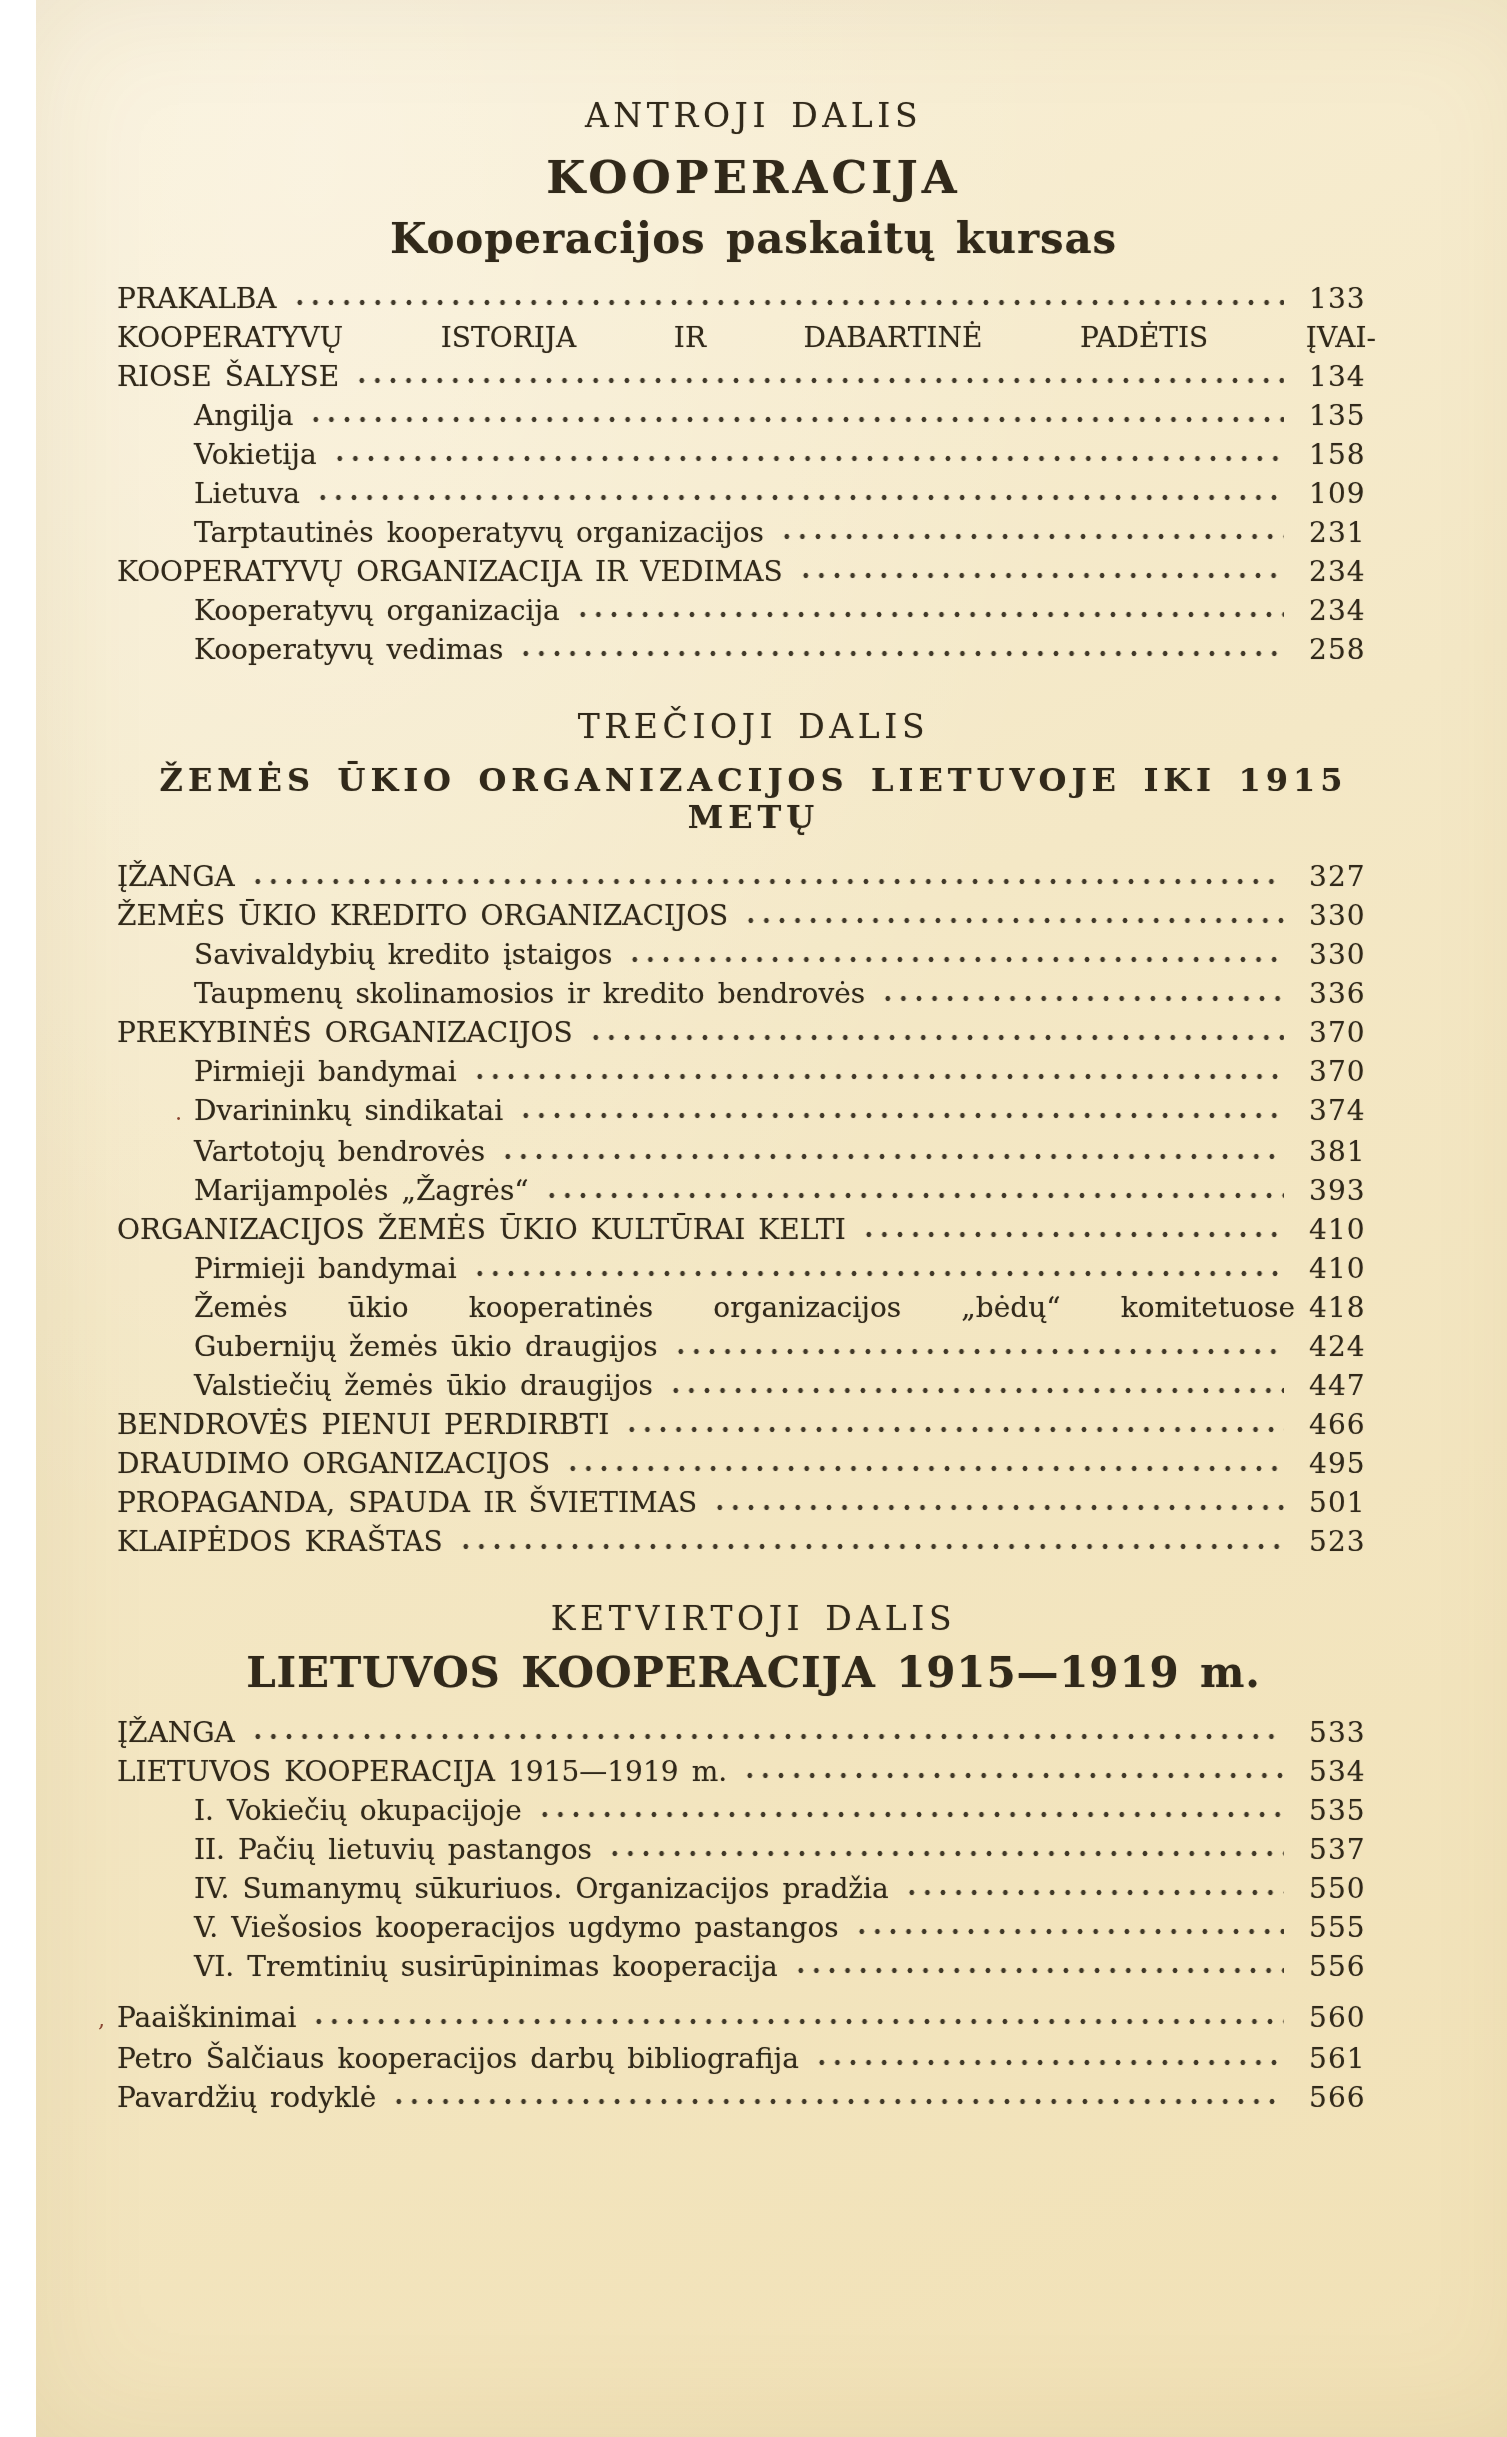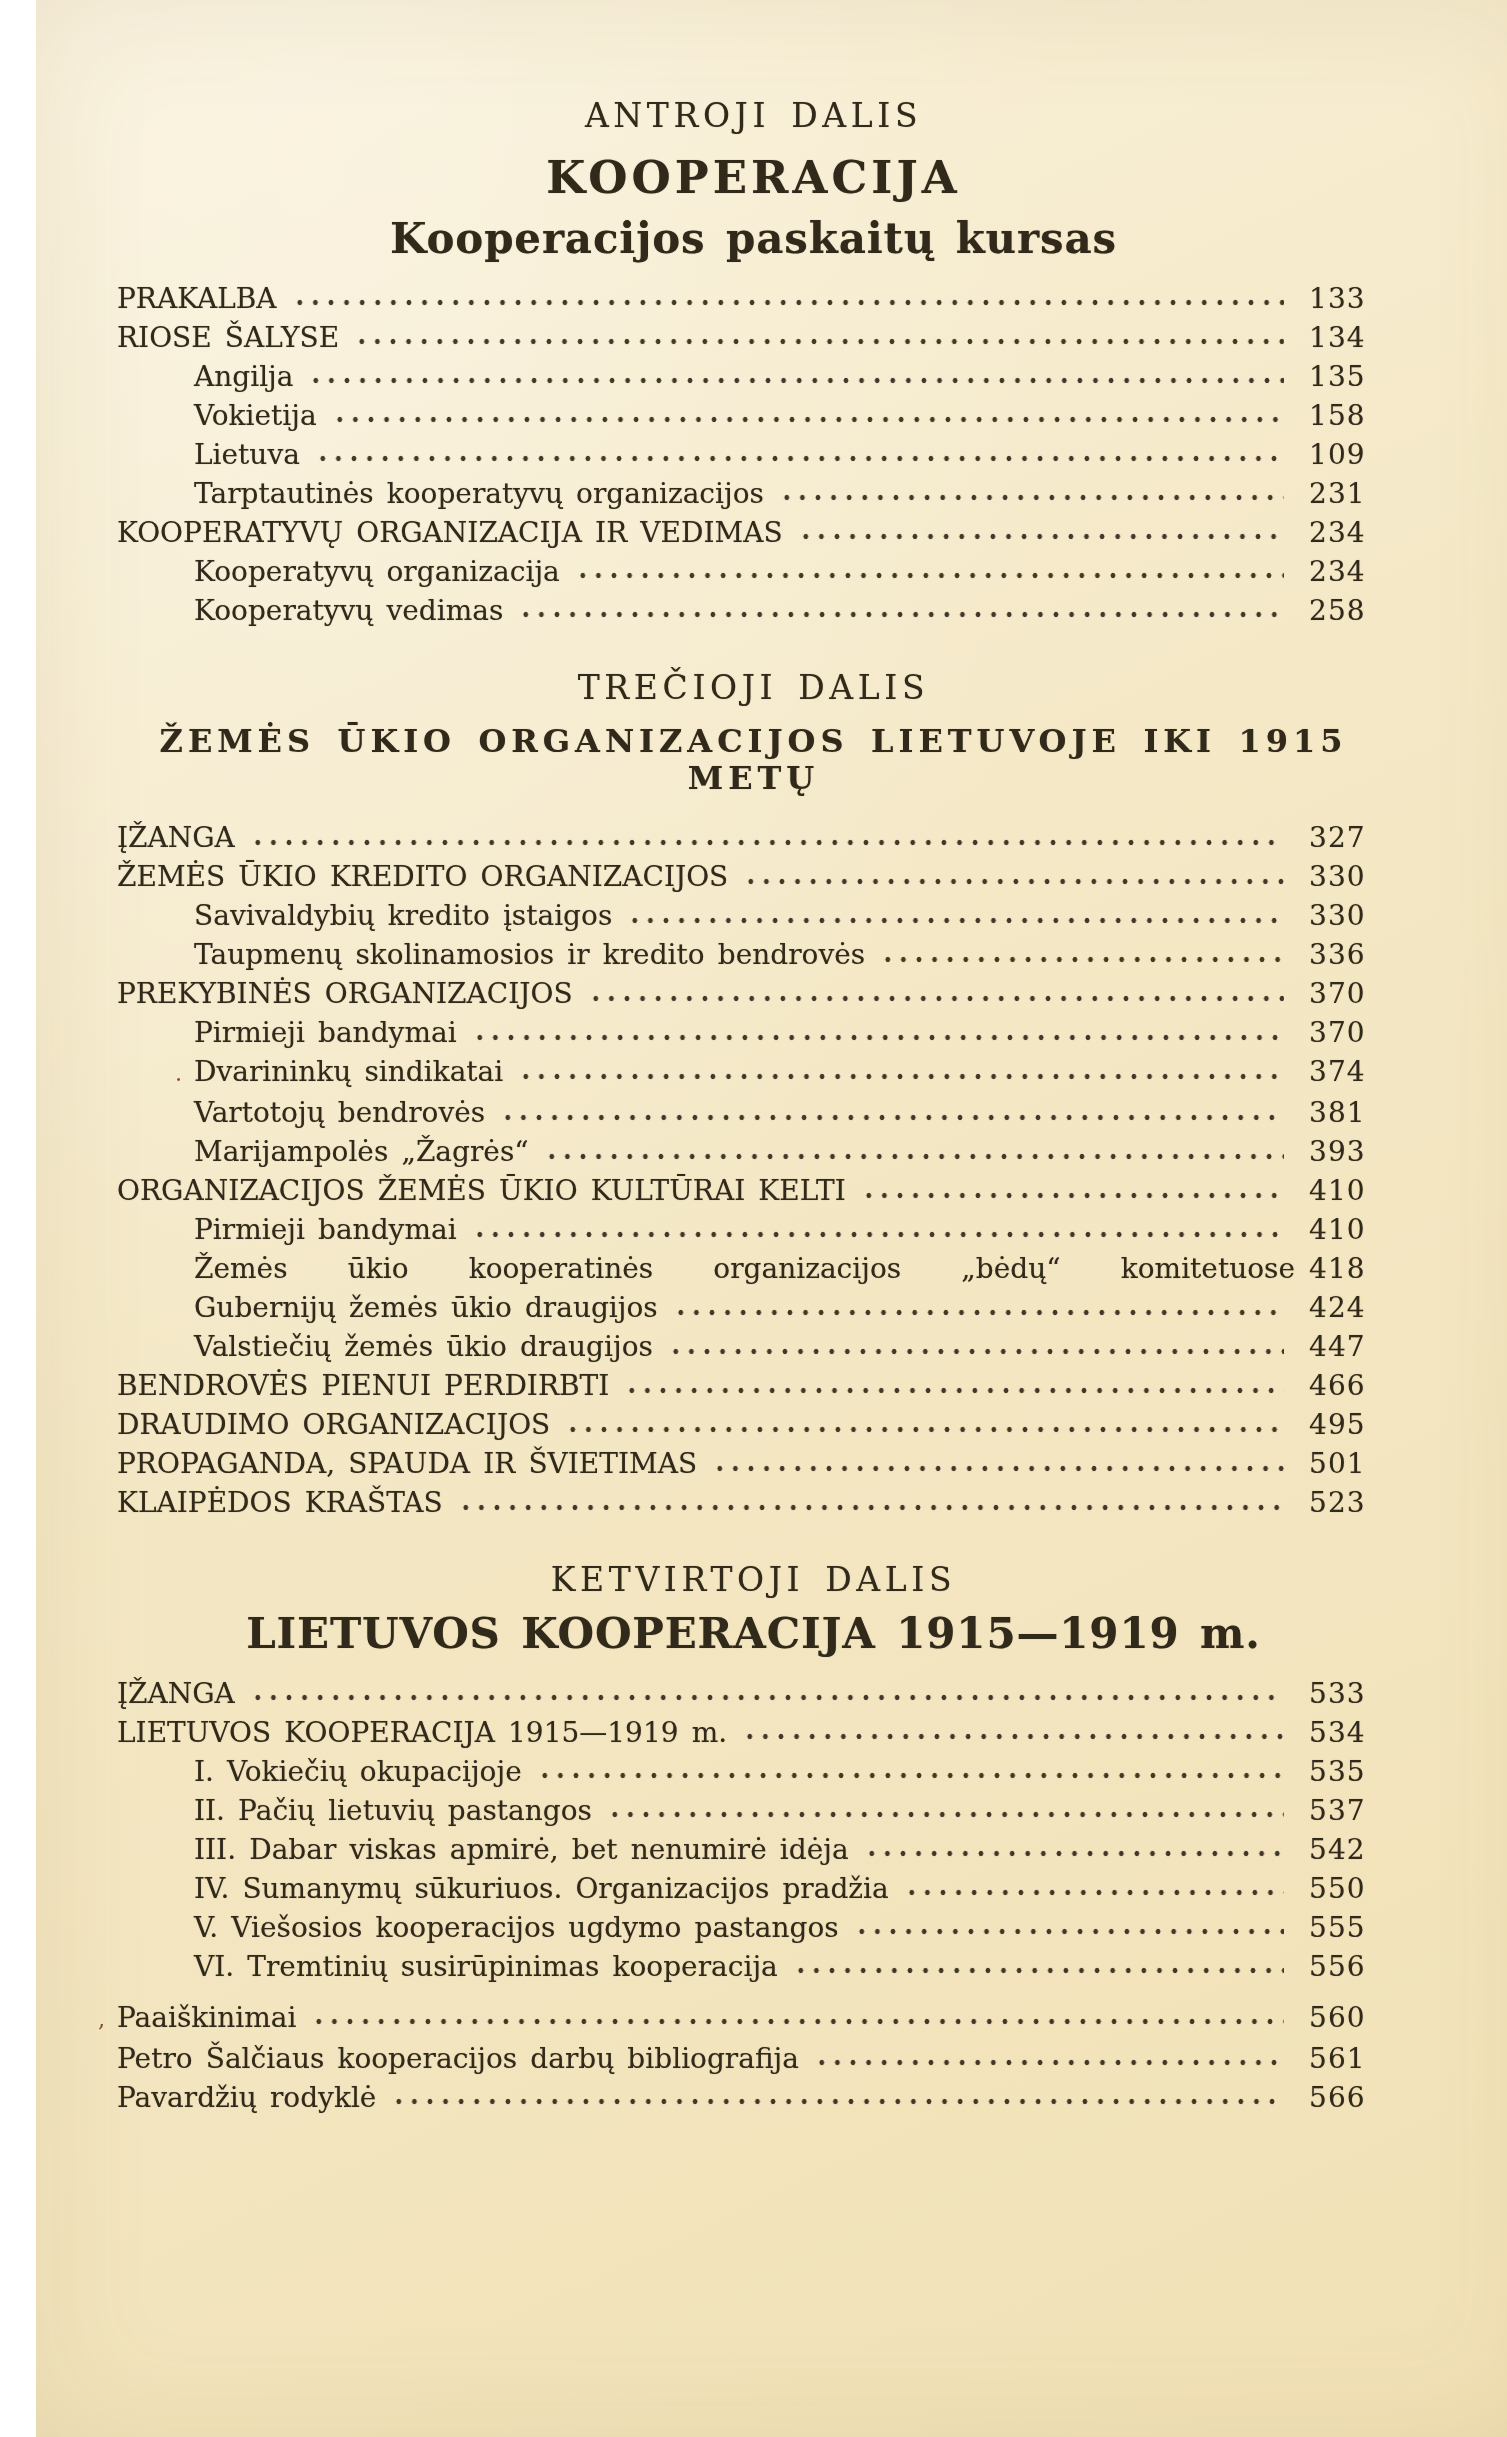--- a/index.html
+++ b/index.html
@@ -84,20 +84,25 @@
     <div class="sub-title">Kooperacijos paskaitų kursas</div>
   </header>
   <section class="toc-list">
   <div class="row">
     <span class="prefix"></span>
     <span class="label">PRAKALBA</span>
     <span class="leader"></span>
     <span class="pagenum">133</span>
   </div>
 
+  <div class="row justify no-leader no-page">
+    <span class="prefix"></span>
+    <span class="label">KOOPERATYVŲ ISTORIJA IR DABARTINĖ PADĖTIS ĮVAI-</span>
+
+  </div>
 
   <div class="row">
     <span class="prefix"></span>
     <span class="label">RIOSE ŠALYSE</span>
     <span class="leader"></span>
     <span class="pagenum">134</span>
   </div>
 
   <div class="row indent">
     <span class="prefix"></span>
@@ -308,26 +313,20 @@
     <span class="pagenum">535</span>
   </div>
 
   <div class="row indent">
     <span class="prefix"></span>
     <span class="label">II. Pačių lietuvių pastangos</span>
     <span class="leader"></span>
     <span class="pagenum">537</span>
   </div>
 
-  <div class="row indent">
-    <span class="prefix"></span>
-    <span class="label">III. Dabar viskas apmirė, bet nenumirė idėja</span>
-    <span class="leader"></span>
-    <span class="pagenum">542</span>
-  </div>
 
   <div class="row indent">
     <span class="prefix"></span>
     <span class="label">IV. Sumanymų sūkuriuos. Organizacijos pradžia</span>
     <span class="leader"></span>
     <span class="pagenum">550</span>
   </div>
 
   <div class="row indent">
     <span class="prefix"></span>

